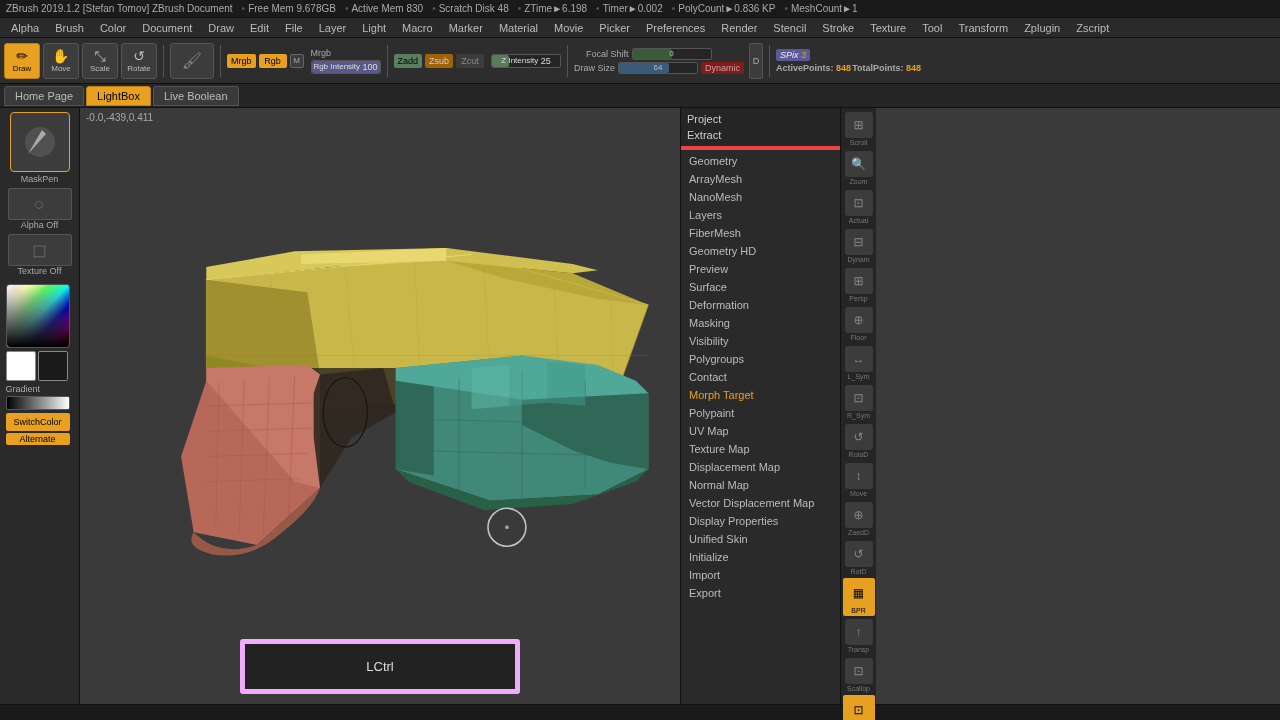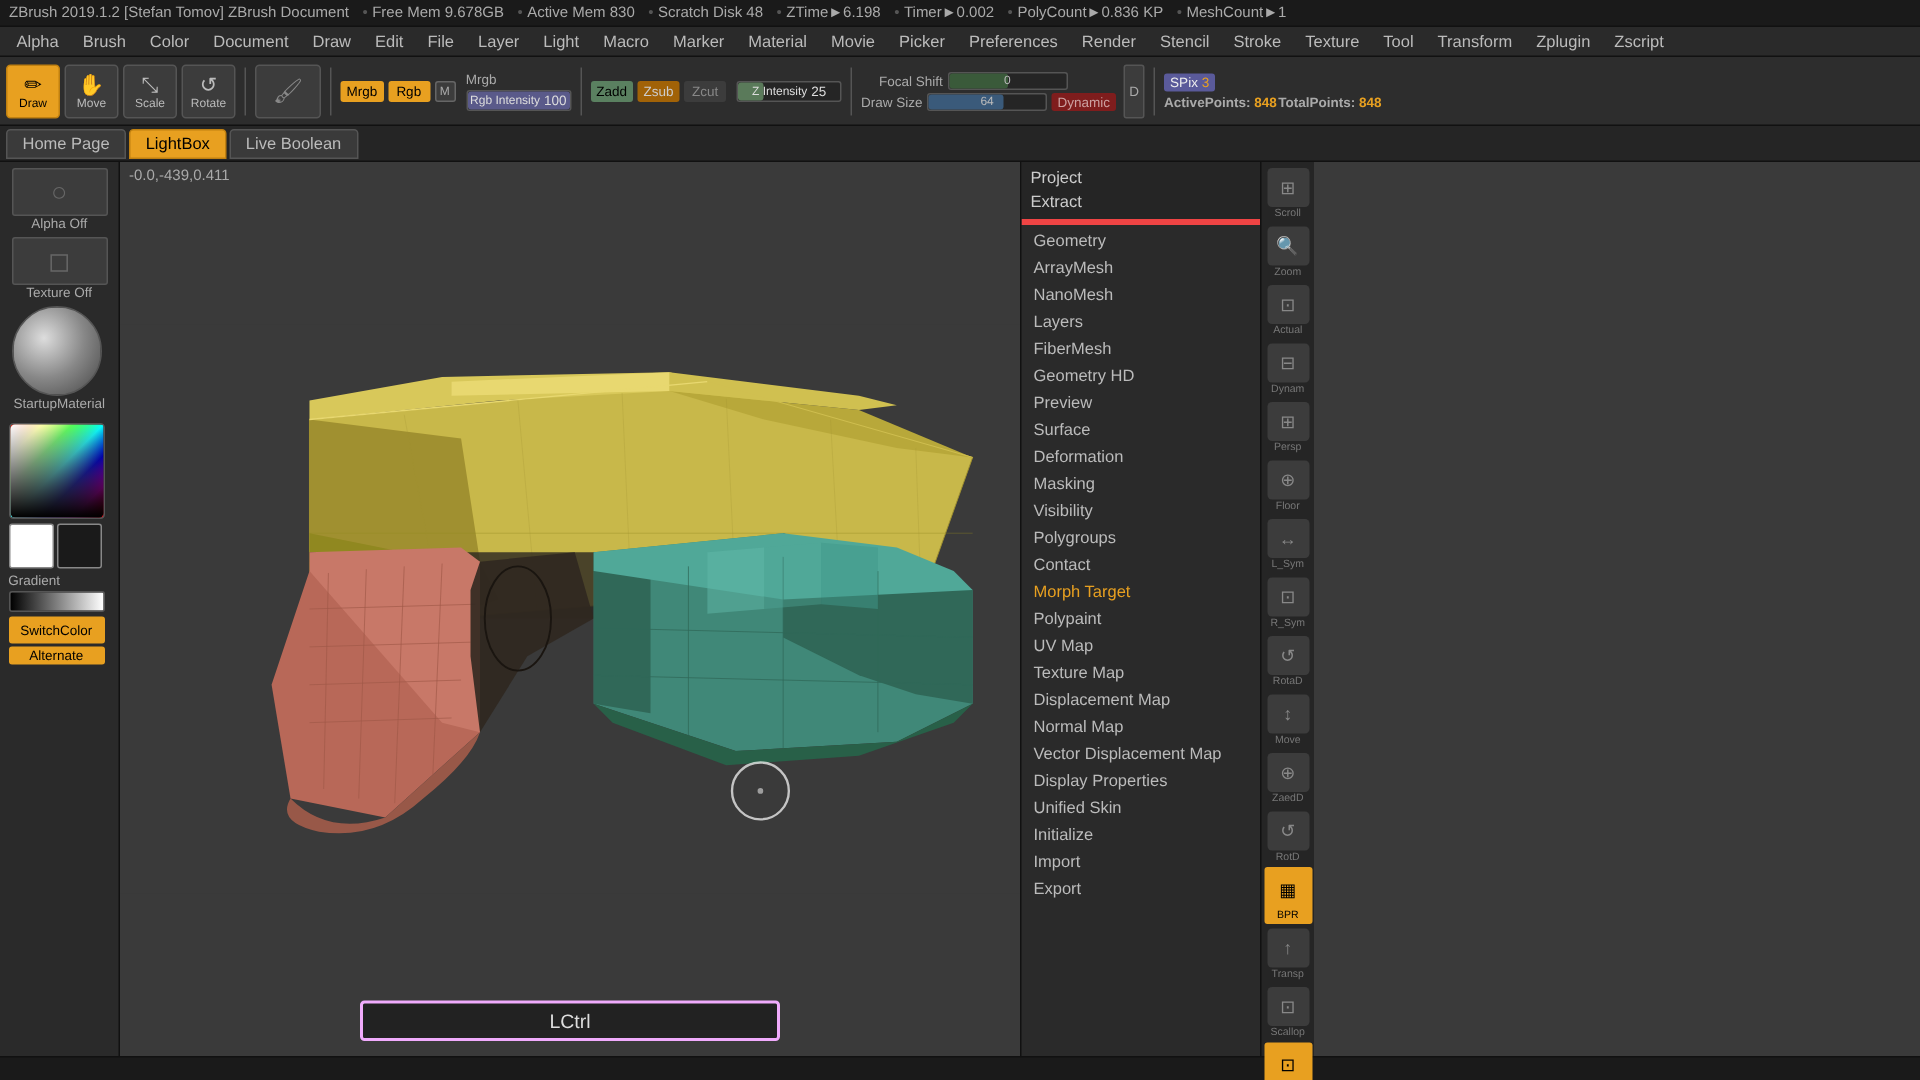--- a/index.html
+++ b/index.html
@@ -250,23 +250,23 @@
       position: relative;
     }
 
     
     .key-indicator {
       position: absolute;
       bottom: 10px;
       left: 50%;
       transform: translateX(-50%);
       background: rgba(30,30,30,0.85);
-      border: 2px solid #f0abfc;
+      border: 5px solid #f0abfc;
       border-radius: 3px;
-      padding: 4px 16px;
+      padding: 15px 16px;
       font-size: 13px;
       color: #ddd;
       min-width: 280px;
       text-align: center;
     }
 
     
     .coords {
       position: absolute;
       top: 4px; left: 6px;
@@ -357,20 +357,21 @@
       height: 36px;
     }
 
     .spix-badge {
       background: #5a5a9a;
       color: #eee;
       font-size: 9px;
       padding: 1px 4px;
       border-radius: 2px;
       cursor: pointer;
+      font-style: italic;
     }
     .spix-badge .num {
       color: #e8a020;
     }
 
     .active-points-section {
       display: flex;
       flex-direction: row;
       gap: 1px;
       font-size: 9px;
@@ -577,36 +578,41 @@
 <div id="nav-tabs">
   <div class="nav-tab">Home Page</div>
   <div class="nav-tab active">LightBox</div>
   <div class="nav-tab">Live Boolean</div>
 </div>
 
 <div id="main-layout">
 
   <div id="left-panel">
 
+    <div class="brush-item">
+      <div class="brush-icon active">
+        <svg width="40" height="40" viewBox="0 0 40 40">
+          <ellipse cx="20" cy="20" rx="15" ry="15" fill="#666" opacity="0.5"></ellipse>
+          <path d="M8 32 L22 8 L26 12 Z" fill="#aaa"></path>
+        </svg>
+      </div>
+      <div class="brush-label">MaskPen</div>
+    </div>
 
 
     <div style="width:64px;font-size:9px;color:#aaa;text-align:center;cursor:pointer;">
       <div style="width:64px;height:32px;background:#3c3c3c;border:1px solid #555;border-radius:2px;display:flex;align-items:center;justify-content:center;font-size:18px;color:#666;">○</div>
       <div>Alpha Off</div>
     </div>
 
     <div style="width:64px;font-size:9px;color:#aaa;text-align:center;cursor:pointer;">
       <div style="width:64px;height:32px;background:#3c3c3c;border:1px solid #555;border-radius:2px;display:flex;align-items:center;justify-content:center;font-size:18px;color:#666;">◻</div>
       <div>Texture Off</div>
     </div>
 
-    <div style="width:64px;font-size:9px;color:#aaa;text-align:center;cursor:pointer;">
-      <div style="width:60px;height:60px;background:radial-gradient(circle at 35% 35%, #ddd, #888, #444);border:1px solid #555;border-radius:50%;"></div>
-      <div>StartupMaterial</div>
-    </div>
 
     <div class="color-swatch-container">
       <div style="font-size:9px;color:#aaa;text-align:center;"></div>
 
       <div style="width:64px;height:64px;border:1px solid #555;border-radius:3px;background:linear-gradient(135deg,#f00,#ff0,#0f0,#0ff,#00f,#f0f,#f00);position:relative;cursor:crosshair;">
         <div style="position:absolute;top:0;left:0;right:0;bottom:0;background:linear-gradient(to right,#fff,transparent);border-radius:3px;"></div>
         <div style="position:absolute;top:0;left:0;right:0;bottom:0;background:linear-gradient(to bottom,transparent,#000);border-radius:3px;"></div>
       </div>
       <div class="fore-back-swatches">
         <div class="fore-swatch"></div>

